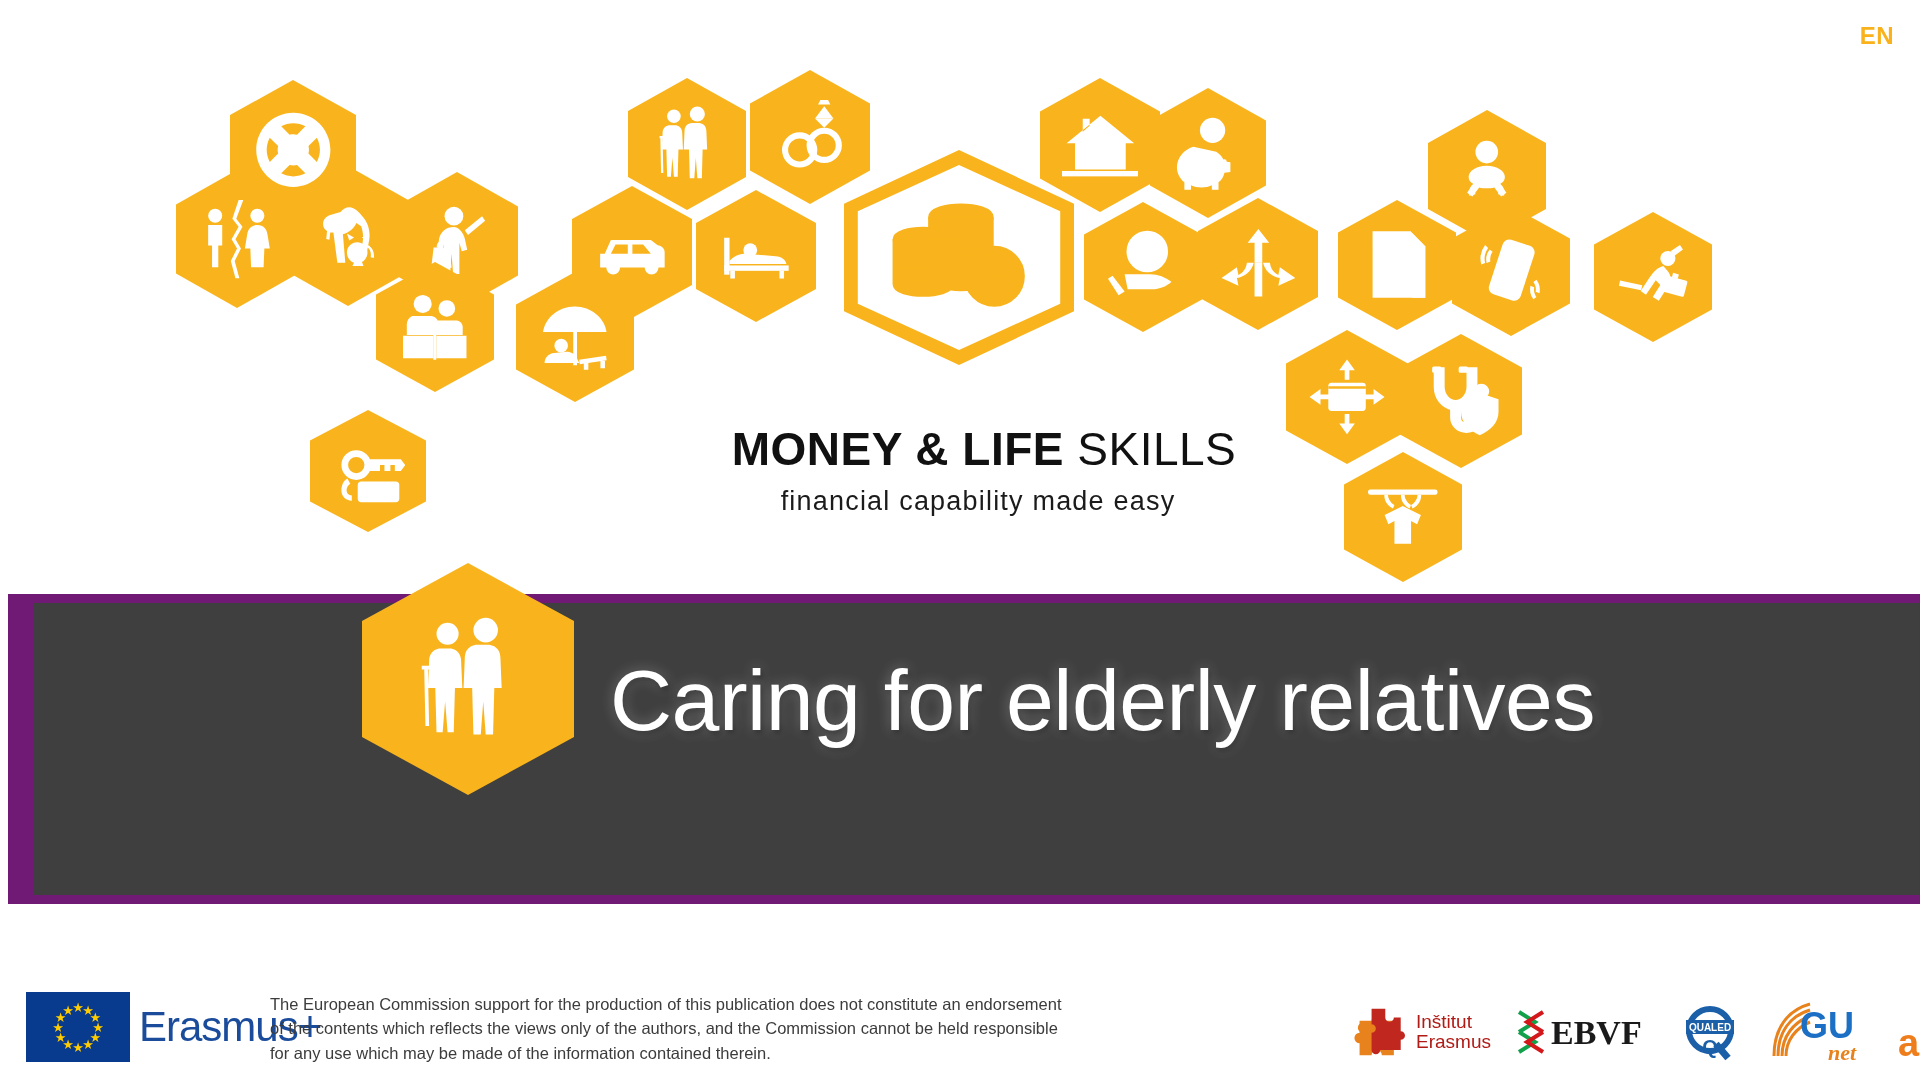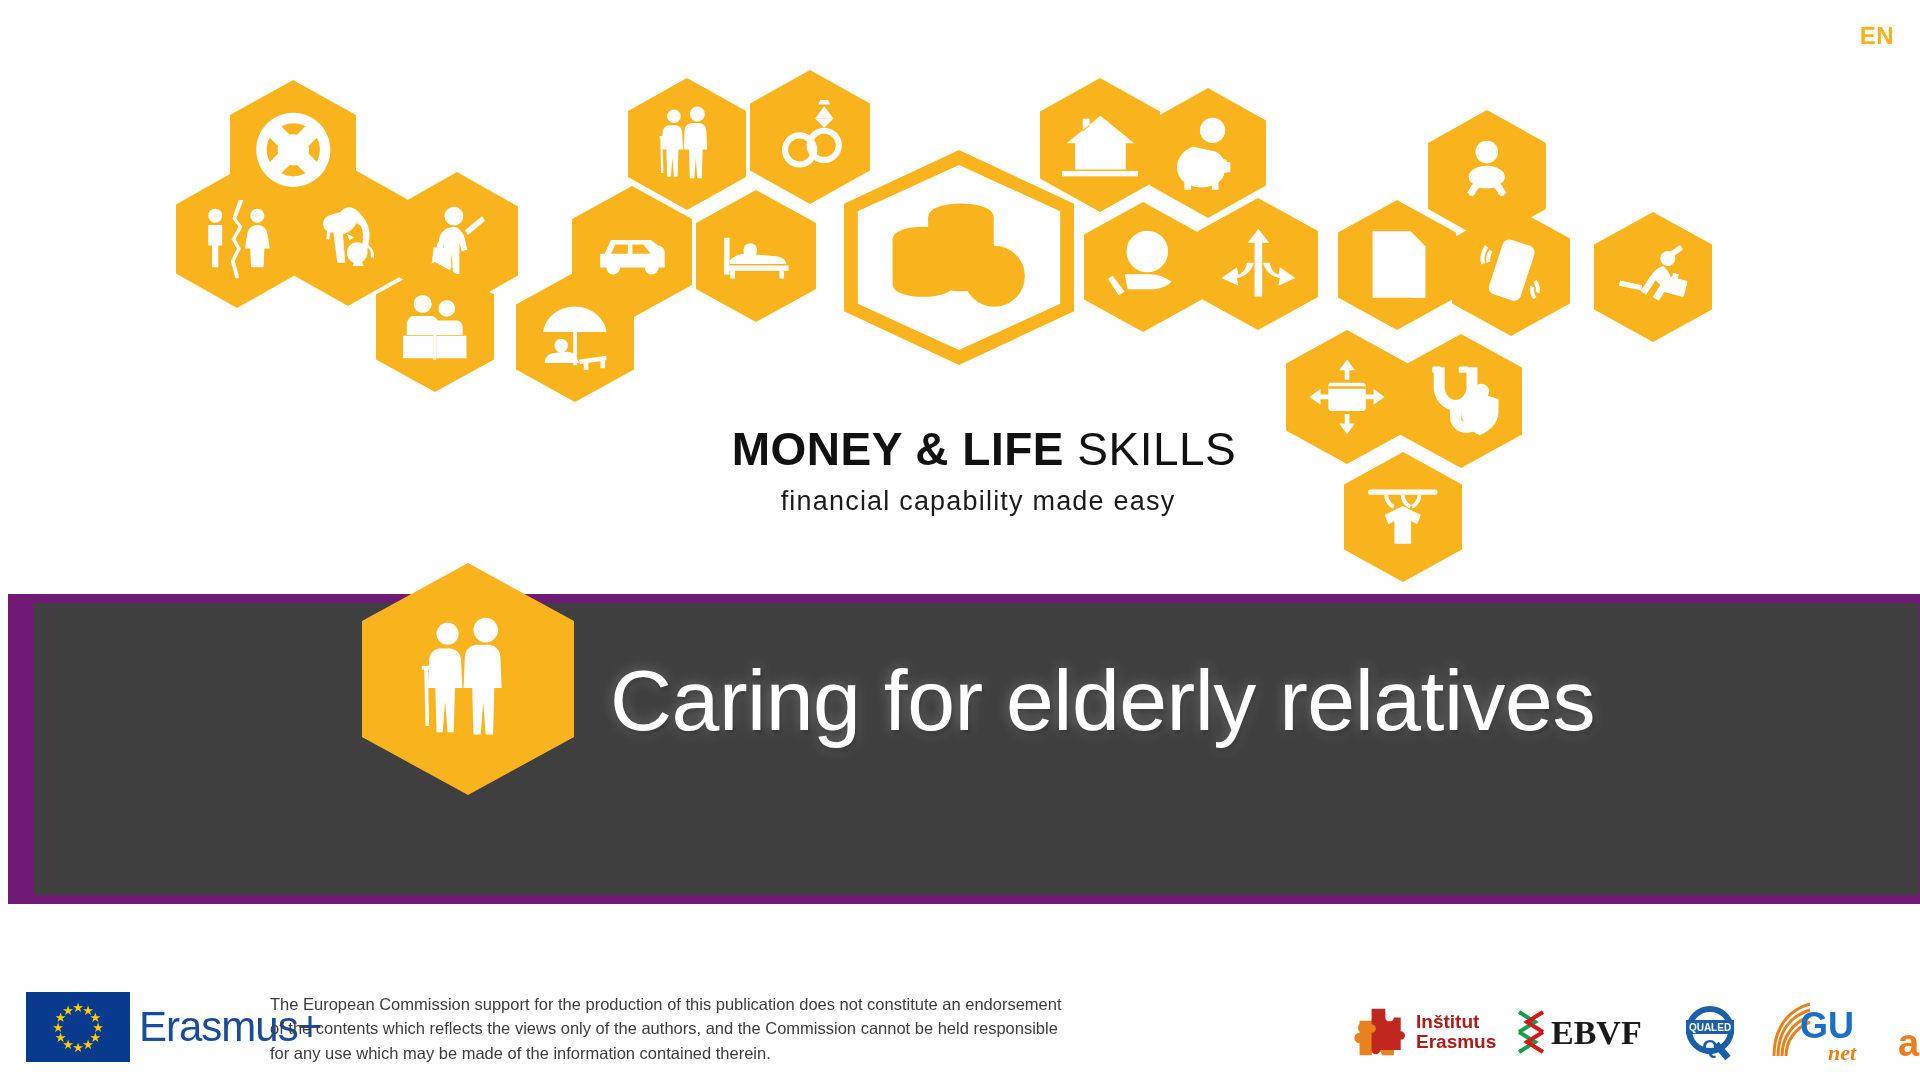--- a/index.html
+++ b/index.html
@@ -110,21 +110,21 @@
     position:absolute;left:1090px;top:8px;width:830px;height:88px;
   }
   .plogo{position:absolute;display:flex;align-items:center;}
   
   #logo-ebi{left:0px;top:22px;font-size:40px;letter-spacing:-1.5px;font-family:"Liberation Sans", sans-serif;}
   #logo-ebi .e{color:#3B6FD4;}
   #logo-ebi .i{color:#E8851F;}
   #logo-ebi .rest{color:#8e8e8e;}
   
   #logo-integra{left:252px;top:14px;}
-  #integra-text{font-family:"Liberation Sans", sans-serif;font-weight:bold;color:#B01B16;font-size:19px;line-height:20px;margin-left:4px;}
+  #integra-text{font-family:"Liberation Sans", sans-serif;font-weight:normal;color:#B01B16;font-size:19px;line-height:20px;margin-left:4px;}
   
   #logo-ebvf{left:415px;top:18px;}
   
   #logo-qualed{left:580px;top:16px;}
   
   #logo-gunet{left:672px;top:10px;}
   
   #logo-aldaima{left:800px;top:26px;font-size:33px;font-weight:bold;color:#EE7D1B;letter-spacing:-1px;font-family:"Liberation Sans", sans-serif;}
 </style>
 </head>
@@ -323,20 +323,29 @@
       <svg viewBox="0 0 100 100">
         <path d="M50 10C28 10 10 26 8 44h84C90 26 72 10 50 10z"></path>
         <path d="M48 44h5v44h-5z"></path>
         <circle cx="32" cy="62" r="9"></circle>
         <path d="M20 72c-6 2-10 7-10 13h46l-4-8c-3-5-8-7-13-7z"></path>
         <path d="M56 78h36v6H56z" transform="rotate(-8 74 81)"></path>
         <path d="M62 84h6v10h-6zM84 82h6v10h-6z"></path>
       </svg>
     </div>
 
+    <div class="hex" style="left:302px;top:410px;width:116px;height:122px;">
+      <svg viewBox="0 0 100 100">
+        <path d="M34 22a20 20 0 1 0 0 40 20 20 0 0 0 0-40zm0 9a11 11 0 1 1 0 22 11 11 0 0 1 0-22z"></path>
+        <path d="M50 34h44l6 8-6 8h-8v-8h-6v8h-8v-8h-6v8h-16z"></path>
+        <path d="M22 60c-5 3-8 9-8 16 0 8 6 14 14 14v-7c-4 0-7-3-7-7 0-4 2-7 5-9z"></path>
+        <rect x="36" y="64" width="56" height="28" rx="5" fill="#fff"></rect>
+        <text x="64" y="85" font-size="20" font-weight="bold" fill="#F9B41D" text-anchor="middle" font-family="Liberation Sans, sans-serif">RENT</text>
+      </svg>
+    </div>
 
     <div class="hex" style="left:1278px;top:330px;width:122px;height:134px;">
       <svg viewBox="0 0 100 100">
         <path d="M50 2 40 16h7v12h6V16h7z"></path>
         <path d="M50 98 40 84h7V72h6v12h7z"></path>
         <path d="M2 50 16 40v7h12v6H16v7z"></path>
         <path d="M98 50 84 40v7H72v6h12v7z"></path>
         <rect x="26" y="32" width="48" height="36" rx="4" fill="#fff"></rect>
         <path d="M26 38h48" stroke="#F9B41D" stroke-width="3" fill="none"></path>
         <circle cx="66" cy="52" r="4" fill="#F9B41D"></circle>

